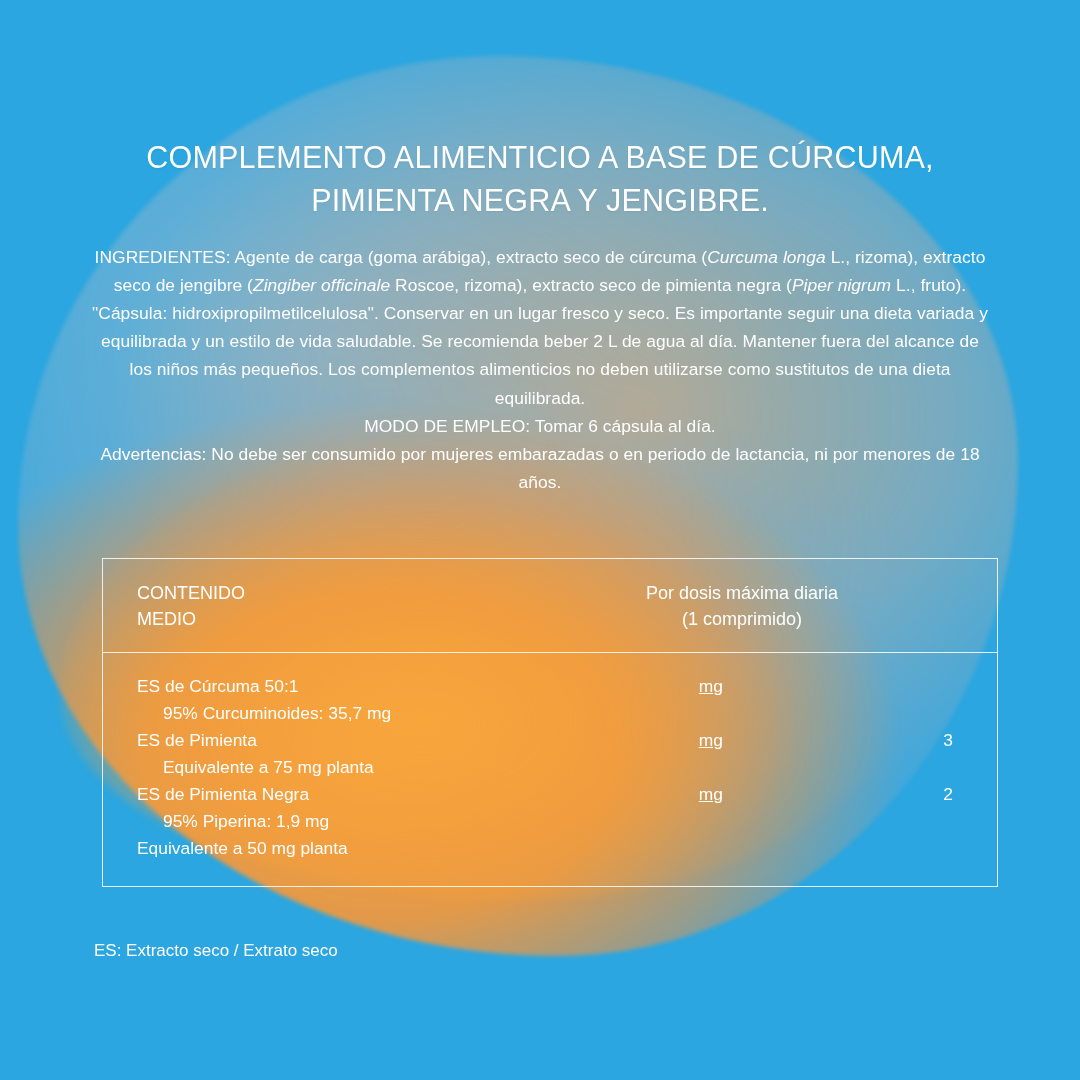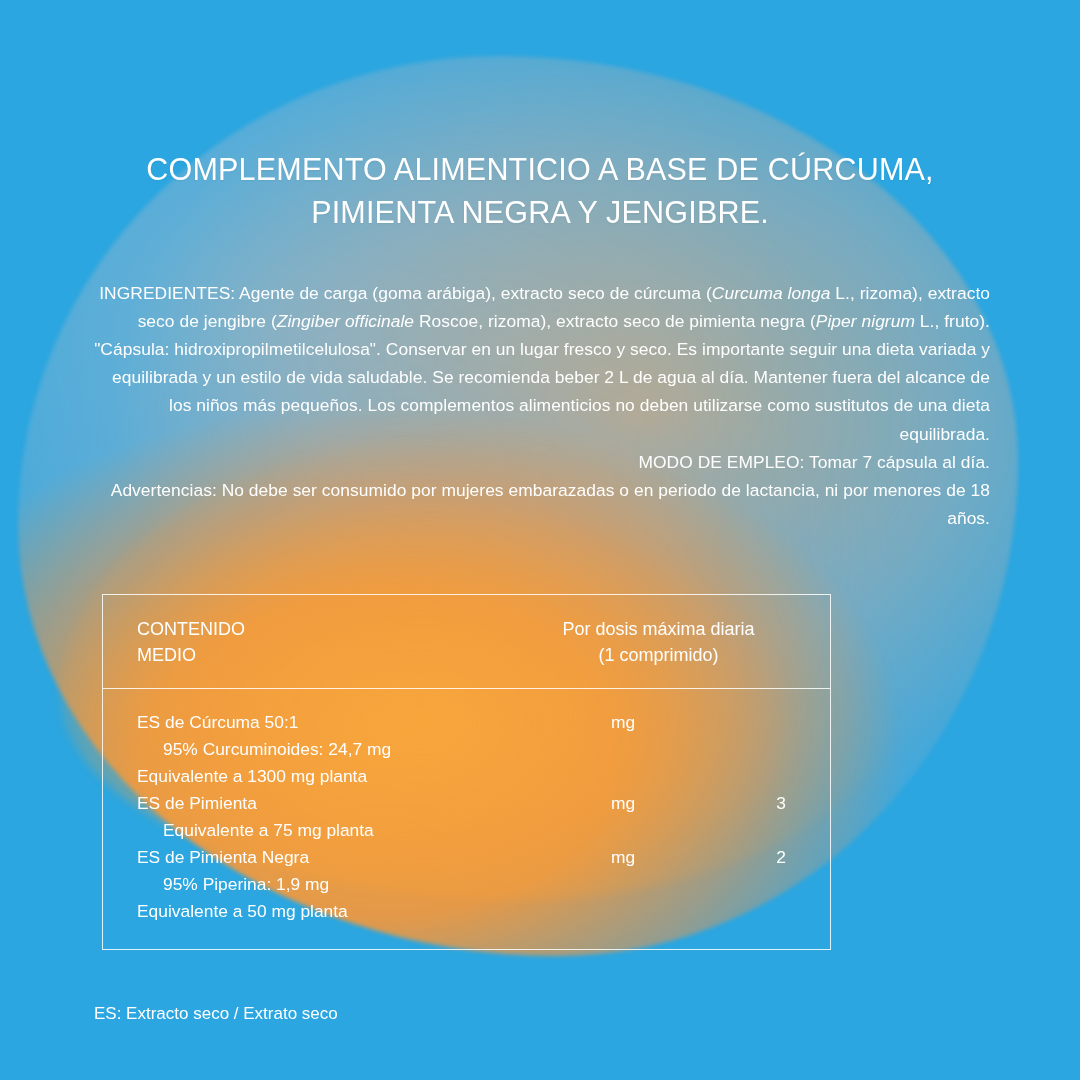--- a/index.html
+++ b/index.html
@@ -43,54 +43,54 @@
     pointer-events: none;
   }
 
   
   #content {
     position: relative;
     z-index: 2;
     width: 1080px;
     height: 1080px;
     box-sizing: border-box;
-    padding: 12px 90px;
+    padding: 0 90px;
   }
 
   #headline {
     margin: 0;
     padding-top: 136px;
     text-align: center;
     font-size: 30.5px;
     line-height: 1.42;
     font-weight: 400;
     letter-spacing: 0.2px;
     text-shadow: 0 1px 2px rgba(0,0,0,0.06);
   }
 
   #ingredients-block {
-    margin-top: 44px;
-    text-align: right;
+    margin-top: 20px;
+    text-align: center;
     font-size: 17.4px;
     line-height: 1.62;
     font-weight: 400;
     letter-spacing: 0.05px;
   }
   #ingredients-block p {
     margin: 0;
   }
   .ital {
     font-style: italic;
   }
 
   
   #nutrition-table {
     margin-top: 62px;
     margin-left: 12px;
-    width: 729px;
+    width: 896px;
     border: 1px solid rgba(255,255,255,0.85);
     box-sizing: border-box;
   }
   .table-head {
     display: flex;
     padding: 22px 0 20px 0;
     border-bottom: 1px solid rgba(255,255,255,0.85);
   }
   .th-left {
     flex: 0 0 420px;
@@ -120,21 +120,22 @@
   .c-name {
     flex: 0 0 420px;
     padding-left: 34px;
     box-sizing: border-box;
   }
   .c-name.indent {
     padding-left: 60px;
   }
   .c-unit {
     flex: 0 0 200px;
-    text-align: center;
+    text-align: right;
+    text-decoration: underline;
   }
   .c-val {
     flex: 1 1 auto;
     text-align: right;
     padding-right: 44px;
   }
 
   #footnote {
     margin-top: 52px;
     margin-left: 4px;
@@ -147,47 +148,42 @@
 
 <div id="bg-blob"></div>
 <div id="bg-blob-2"></div>
 
 <div id="content">
 
   <h1 id="headline">COMPLEMENTO ALIMENTICIO A BASE DE CÚRCUMA, PIMIENTA NEGRA Y JENGIBRE.</h1>
 
   <div id="ingredients-block">
     <p><span>INGREDIENTES:</span><span> Agente de carga (goma arábiga), extracto seco de cúrcuma (</span><span class="ital">Curcuma longa</span><span> L., rizoma), extracto seco de jengibre (</span><span class="ital">Zingiber officinale</span><span> Roscoe, rizoma), extracto seco de pimienta negra (</span><span class="ital">Piper nigrum</span><span> L., fruto). "Cápsula: hidroxipropilmetilcelulosa". Conservar en un lugar fresco y seco. Es importante seguir una dieta variada y equilibrada y un estilo de vida saludable. Se recomienda beber 2 L de agua al día. Mantener fuera del alcance de los niños más pequeños. Los complementos alimenticios no deben utilizarse como sustitutos de una dieta equilibrada.</span></p>
-    <p>MODO DE EMPLEO: Tomar 7 cápsula al día.</p>
+    <p>MODO DE EMPLEO: Tomar 6 cápsula al día.</p>
     <p>Advertencias: No debe ser consumido por mujeres embarazadas o en periodo de lactancia, ni por menores de 18 años.</p>
   </div>
 
   <div id="nutrition-table">
     <div class="table-head">
       <div class="th-left">
         <div>CONTENIDO</div>
         <div>MEDIO</div>
       </div>
       <div class="th-right">
         <div>Por dosis máxima diaria</div>
         <div>(1 comprimido)</div>
       </div>
     </div>
     <div class="table-body" id="table-body">
         <div class="row">
           <div class="c-name">ES de Cúrcuma 50:1</div>
           <div class="c-unit">mg</div>
         </div>
         <div class="row">
-          <div class="c-name indent">95% Curcuminoides: 24,7 mg</div>
-          <div class="c-unit"></div>
-          <div class="c-val"></div>
-        </div>
-        <div class="row">
-          <div class="c-name">Equivalente a 1300 mg planta</div>
+          <div class="c-name indent">95% Curcuminoides: 35,7 mg</div>
           <div class="c-unit"></div>
           <div class="c-val"></div>
         </div>
         <div class="row">
           <div class="c-name">ES de Pimienta</div>
           <div class="c-unit">mg</div>
           <div class="c-val">3</div>
         </div>
         <div class="row">
           <div class="c-name indent">Equivalente a 75 mg planta</div>

